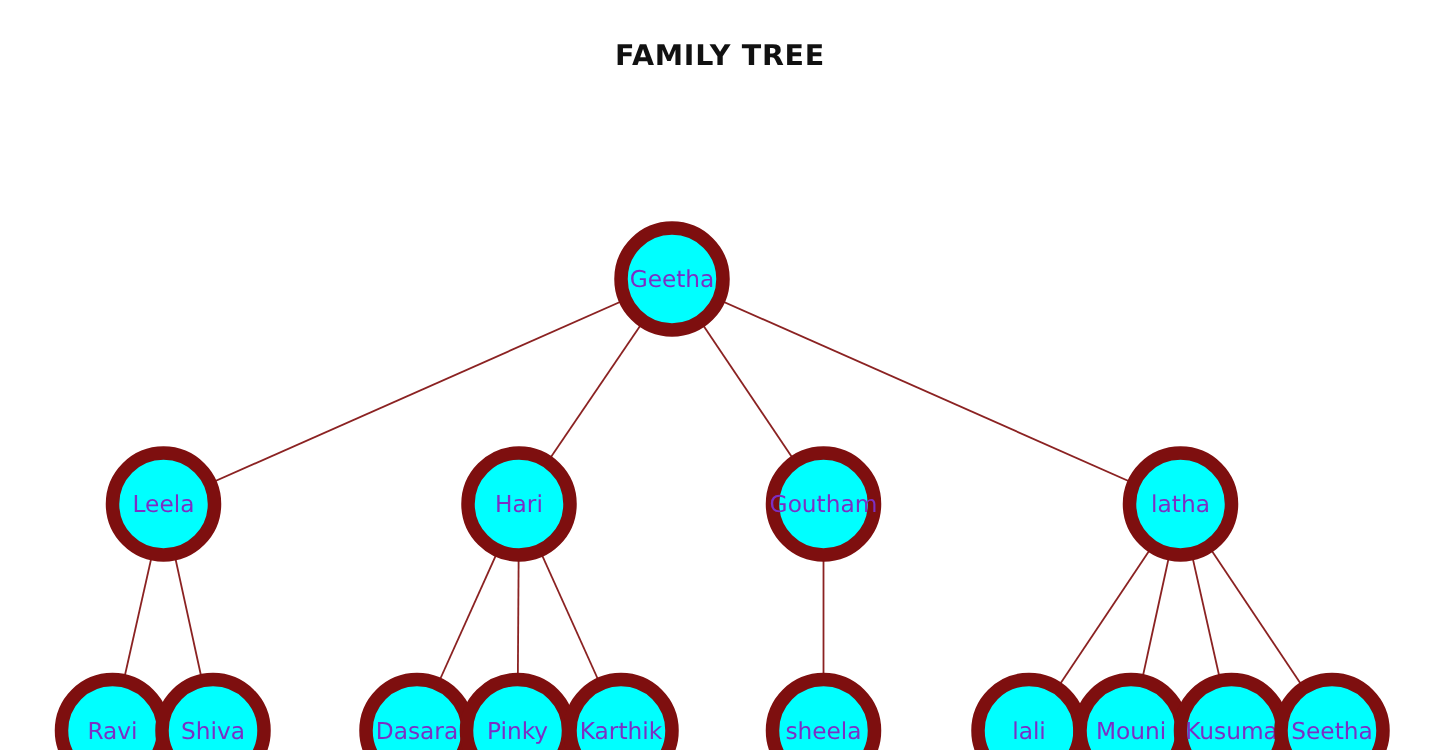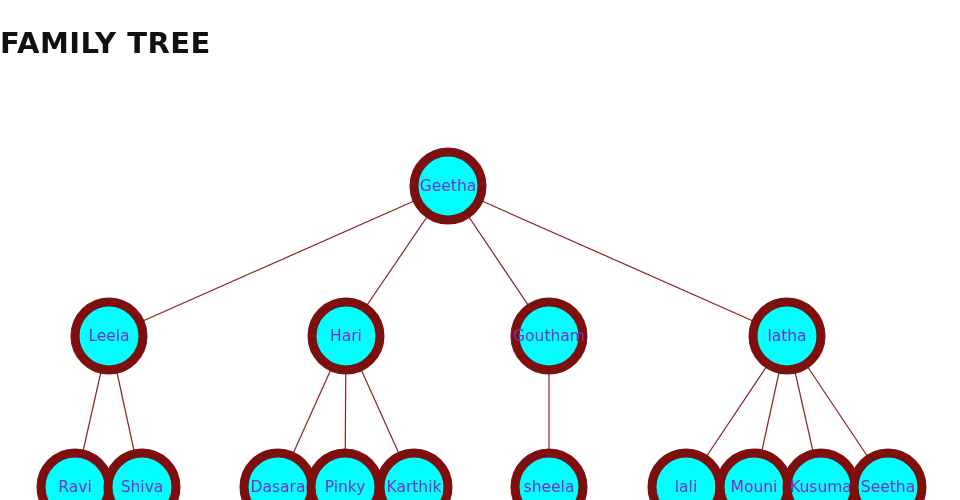--- a/index.html
+++ b/index.html
@@ -14,21 +14,22 @@
     height: 500px;
     background: #ffffff;
     overflow: hidden;
   }
   .diagram-title {
     position: absolute;
     top: 26px;
     left: 0;
     right: 0;
     margin: 0;
-    font-size: 29px;
+    text-align: center;
+    font-size: 19px;
     font-weight: bold;
     letter-spacing: 0.5px;
     color: #111111;
     font-family: "DejaVu Sans", sans-serif;
   }
   svg.tree-canvas {
     position: absolute;
     left: 0;
     top: 0;
     width: 960px;

